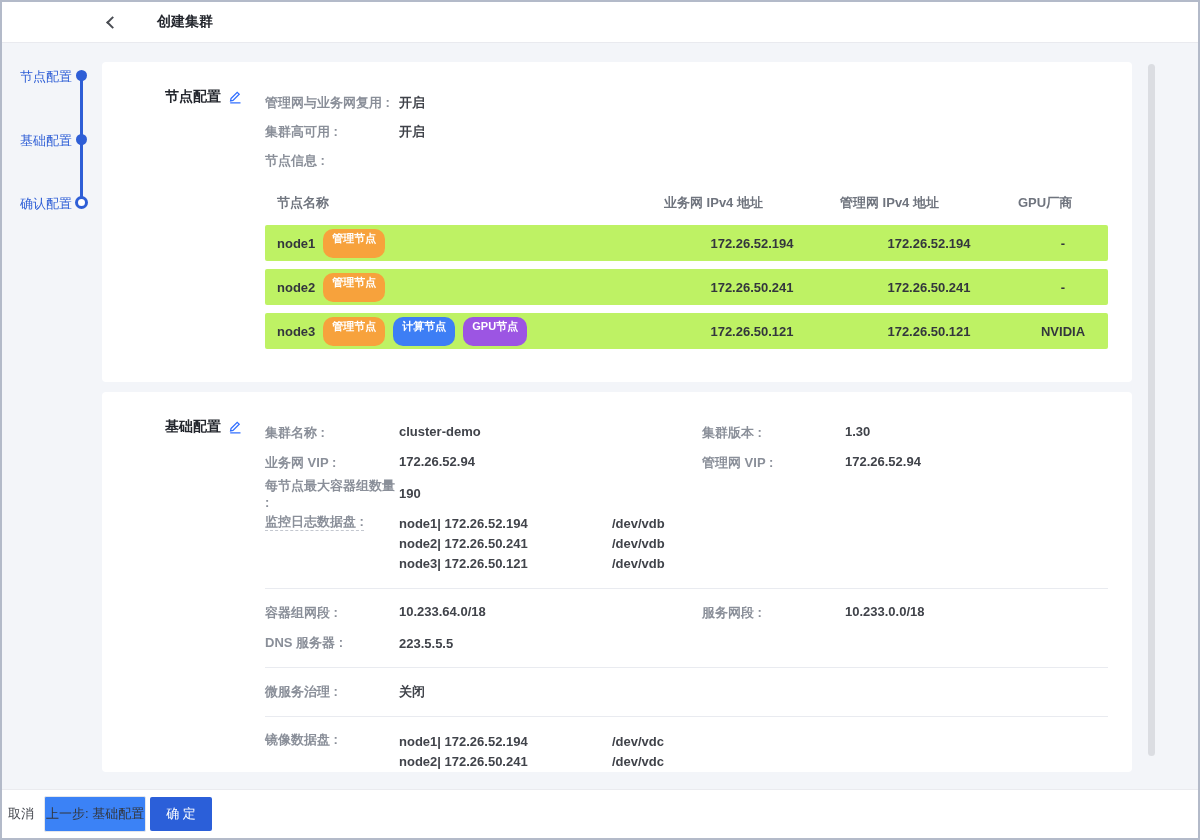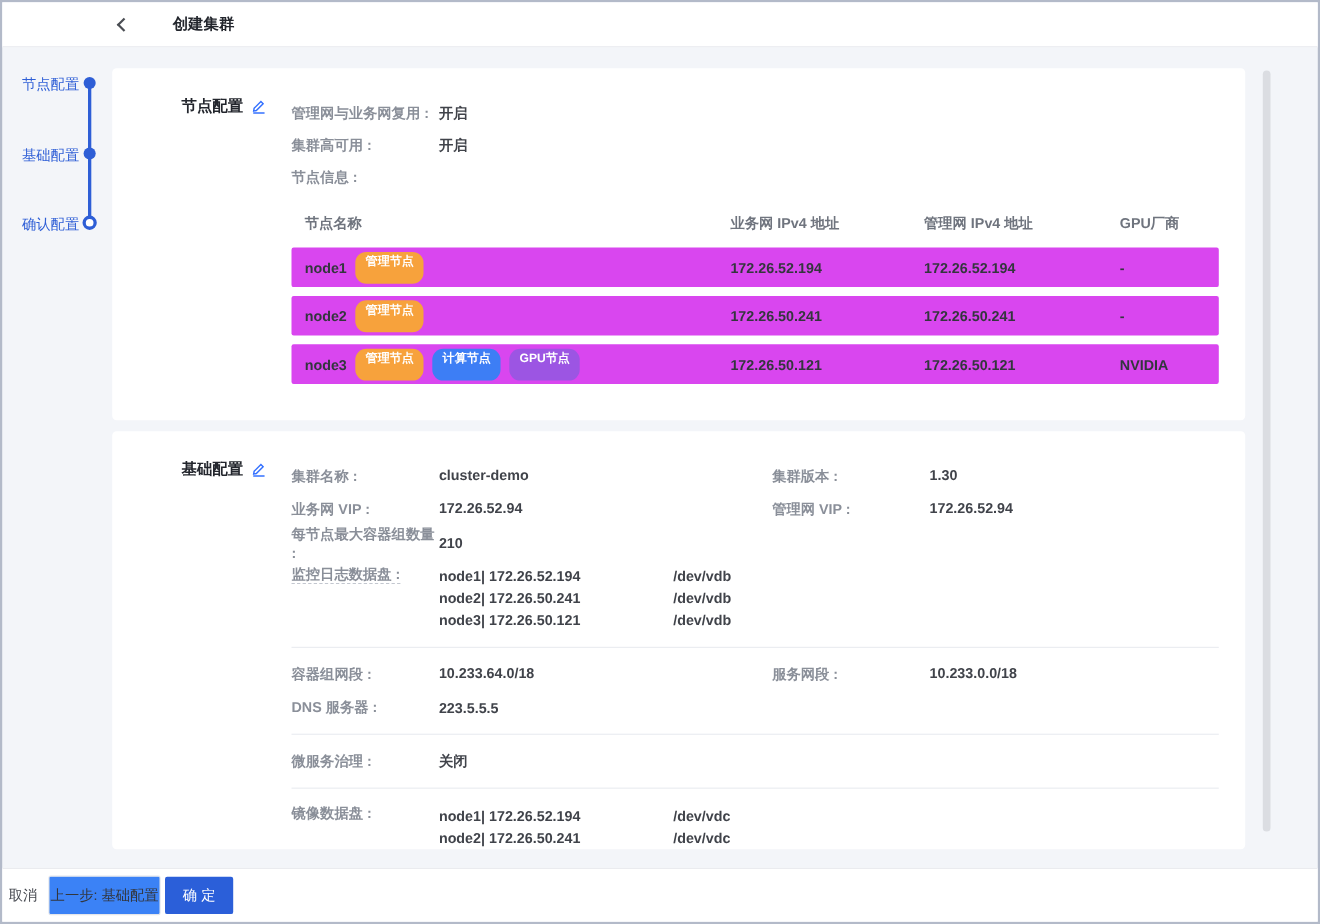--- a/index.html
+++ b/index.html
@@ -49,22 +49,22 @@
   .content-col { flex:1; font-size:13px;font-weight:bold; }
 
   .kv-row { display:flex; height:29px; align-items:center; }
   .kv-label { width:134px; flex-shrink:0; color:#8a8f99; }
   .kv-value { color:#40434a; }
 
   
   .node-table { margin-top:14px; }
   .nt-header { display:flex; align-items:center; height:28px; color:#6f747e; }
   .nt-row {
-    display:flex; align-items:center; height:36px; background:#d946ef;
-    margin-top:8px; border-radius:2px; color:#33363d;
+    display:flex; align-items:center; height:36px; background:#bef264;
+    margin-top:8px; border-radius:2px; color:#33363d;text-align:center;
   }
   .nt-c1 { width:399px; padding-left:12px; display:flex; align-items:center; }
   .nt-c2 { width:176px; }
   .nt-c3 { width:178px; }
   .nt-c4 { flex:1; }
   .tag {
     display:inline-block; margin-left:8px; padding:4px 9px 14px; border-radius:10px;
     color:#fff; font-size:11px; line-height:1; white-space:nowrap;
   }
   .ssh-row { margin-top:22px; }
@@ -219,21 +219,21 @@
         <span class="kv-label">业务网 VIP :</span>
         <span class="kv-value">172.26.52.94</span>
       </span>
       <span class="b-right">
         <span class="kv-label">管理网 VIP :</span>
         <span class="kv-value">172.26.52.94</span>
       </span>
     </div>
     <div class="b-row">
       <span class="kv-label">每节点最大容器组数量 :</span>
-      <span class="kv-value">210</span>
+      <span class="kv-value">190</span>
     </div>
 
     <div class="disk-block">
       <span class="kv-label"><span class="dashed-u">监控日志数据盘 :</span></span>
       <span class="disk-lines">
         <span class="disk-line">
           <span class="disk-node">node1| 172.26.52.194</span>
           <span>/dev/vdb</span>
         </span>
         <span class="disk-line">

